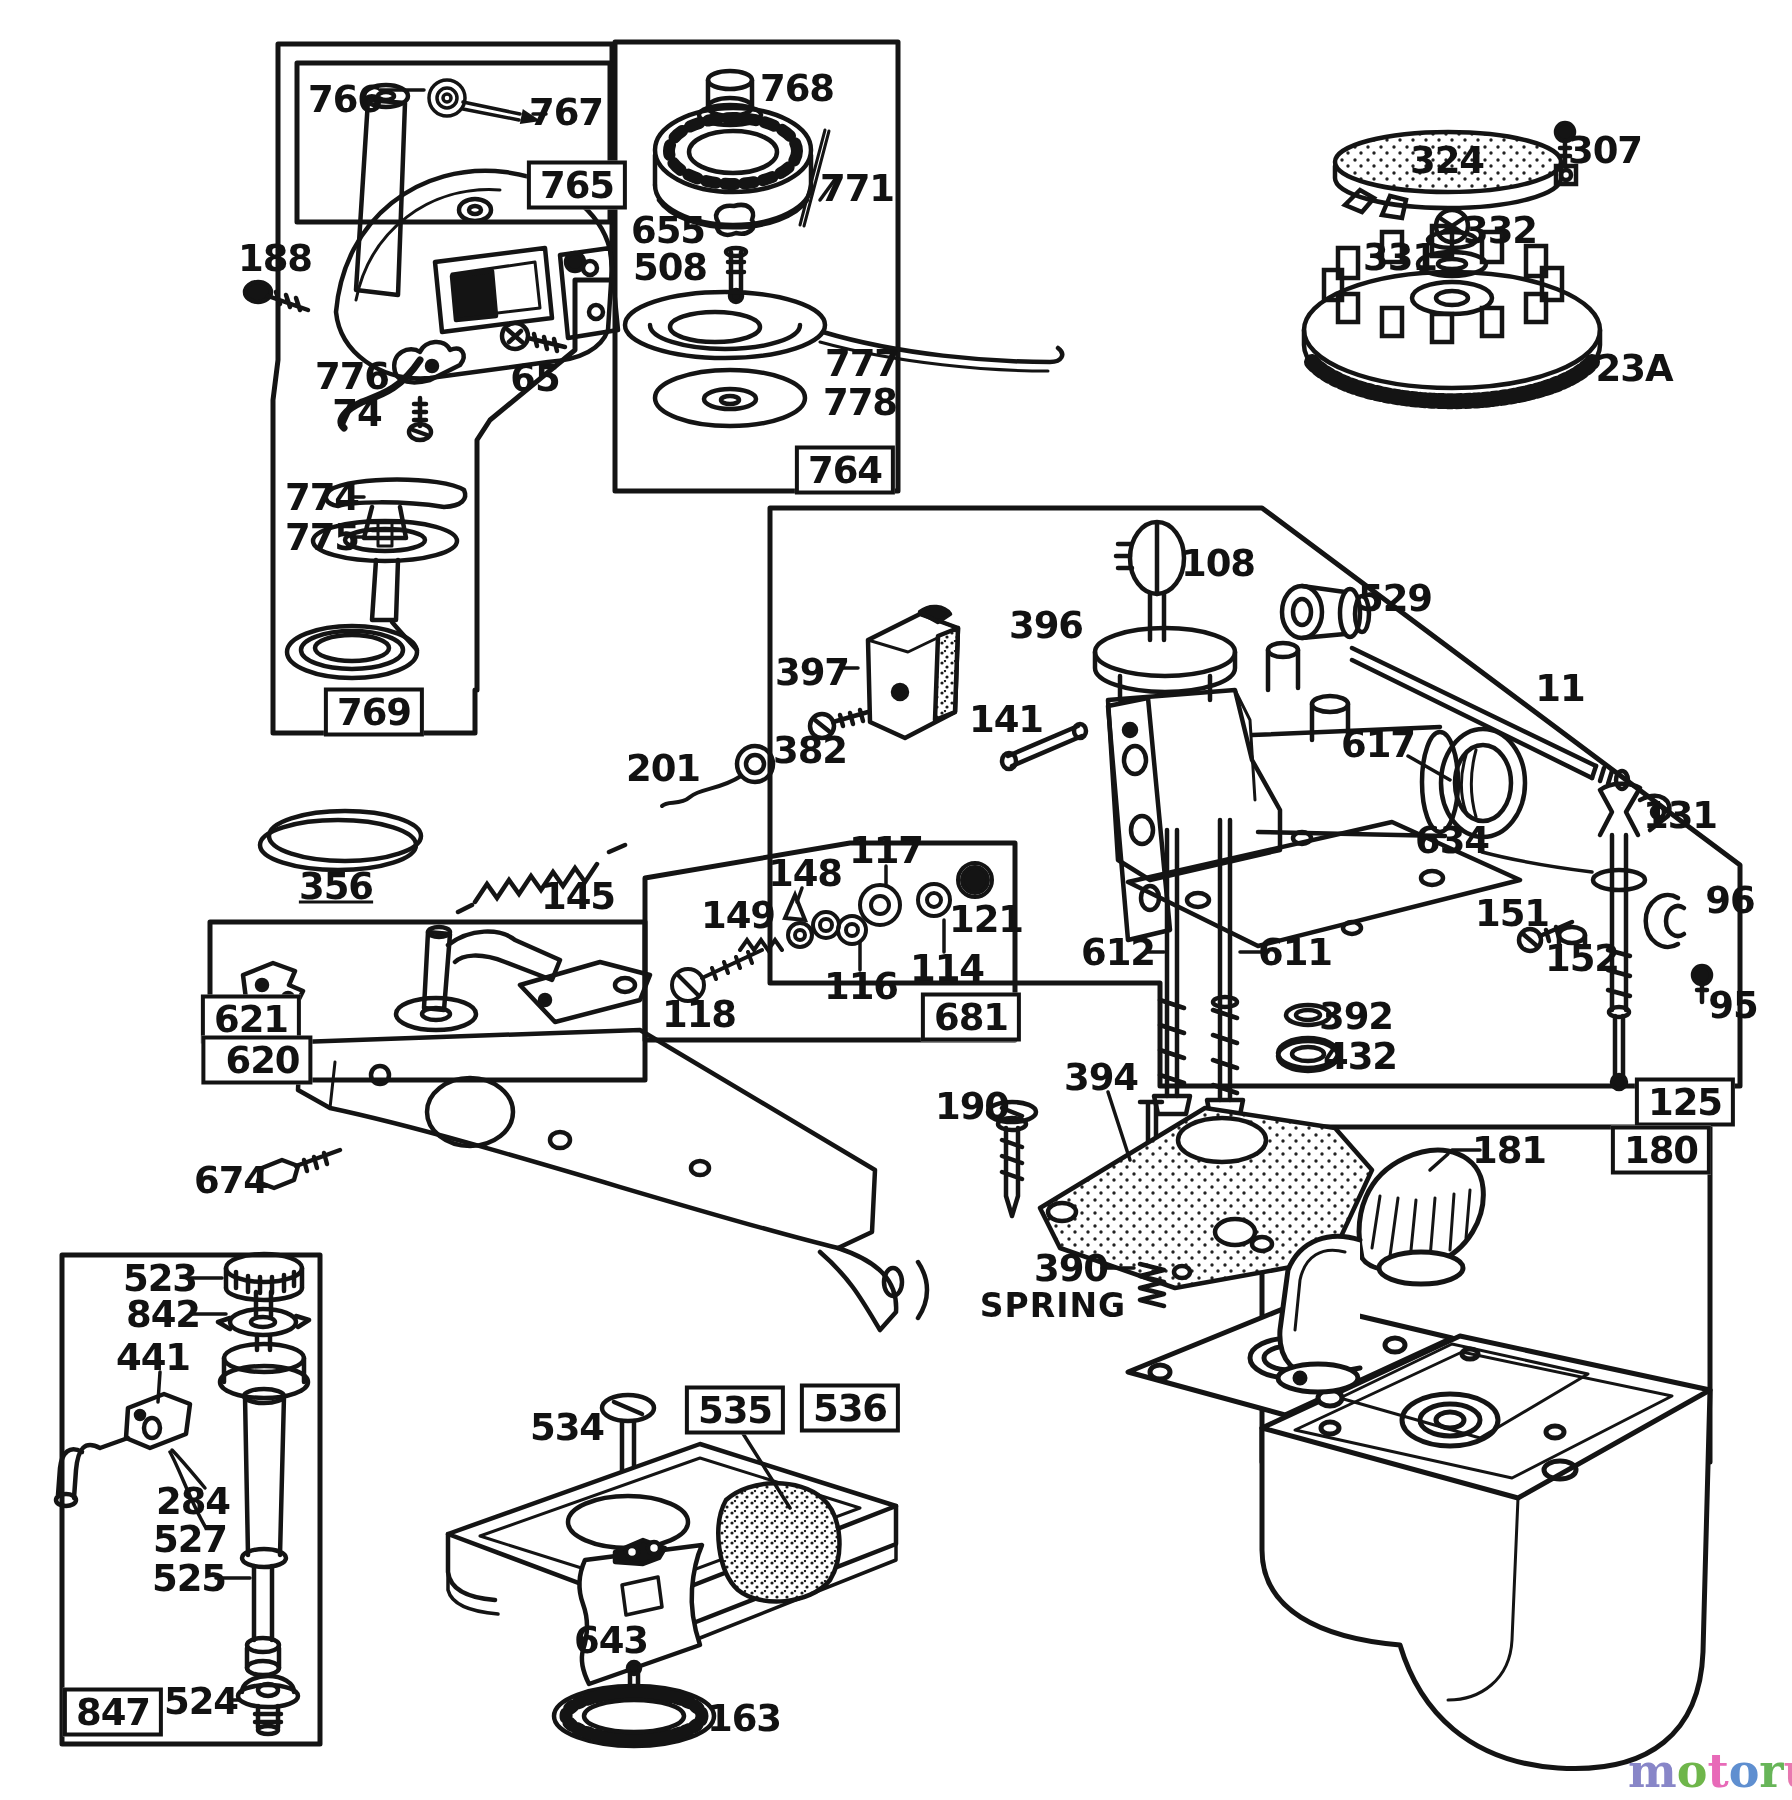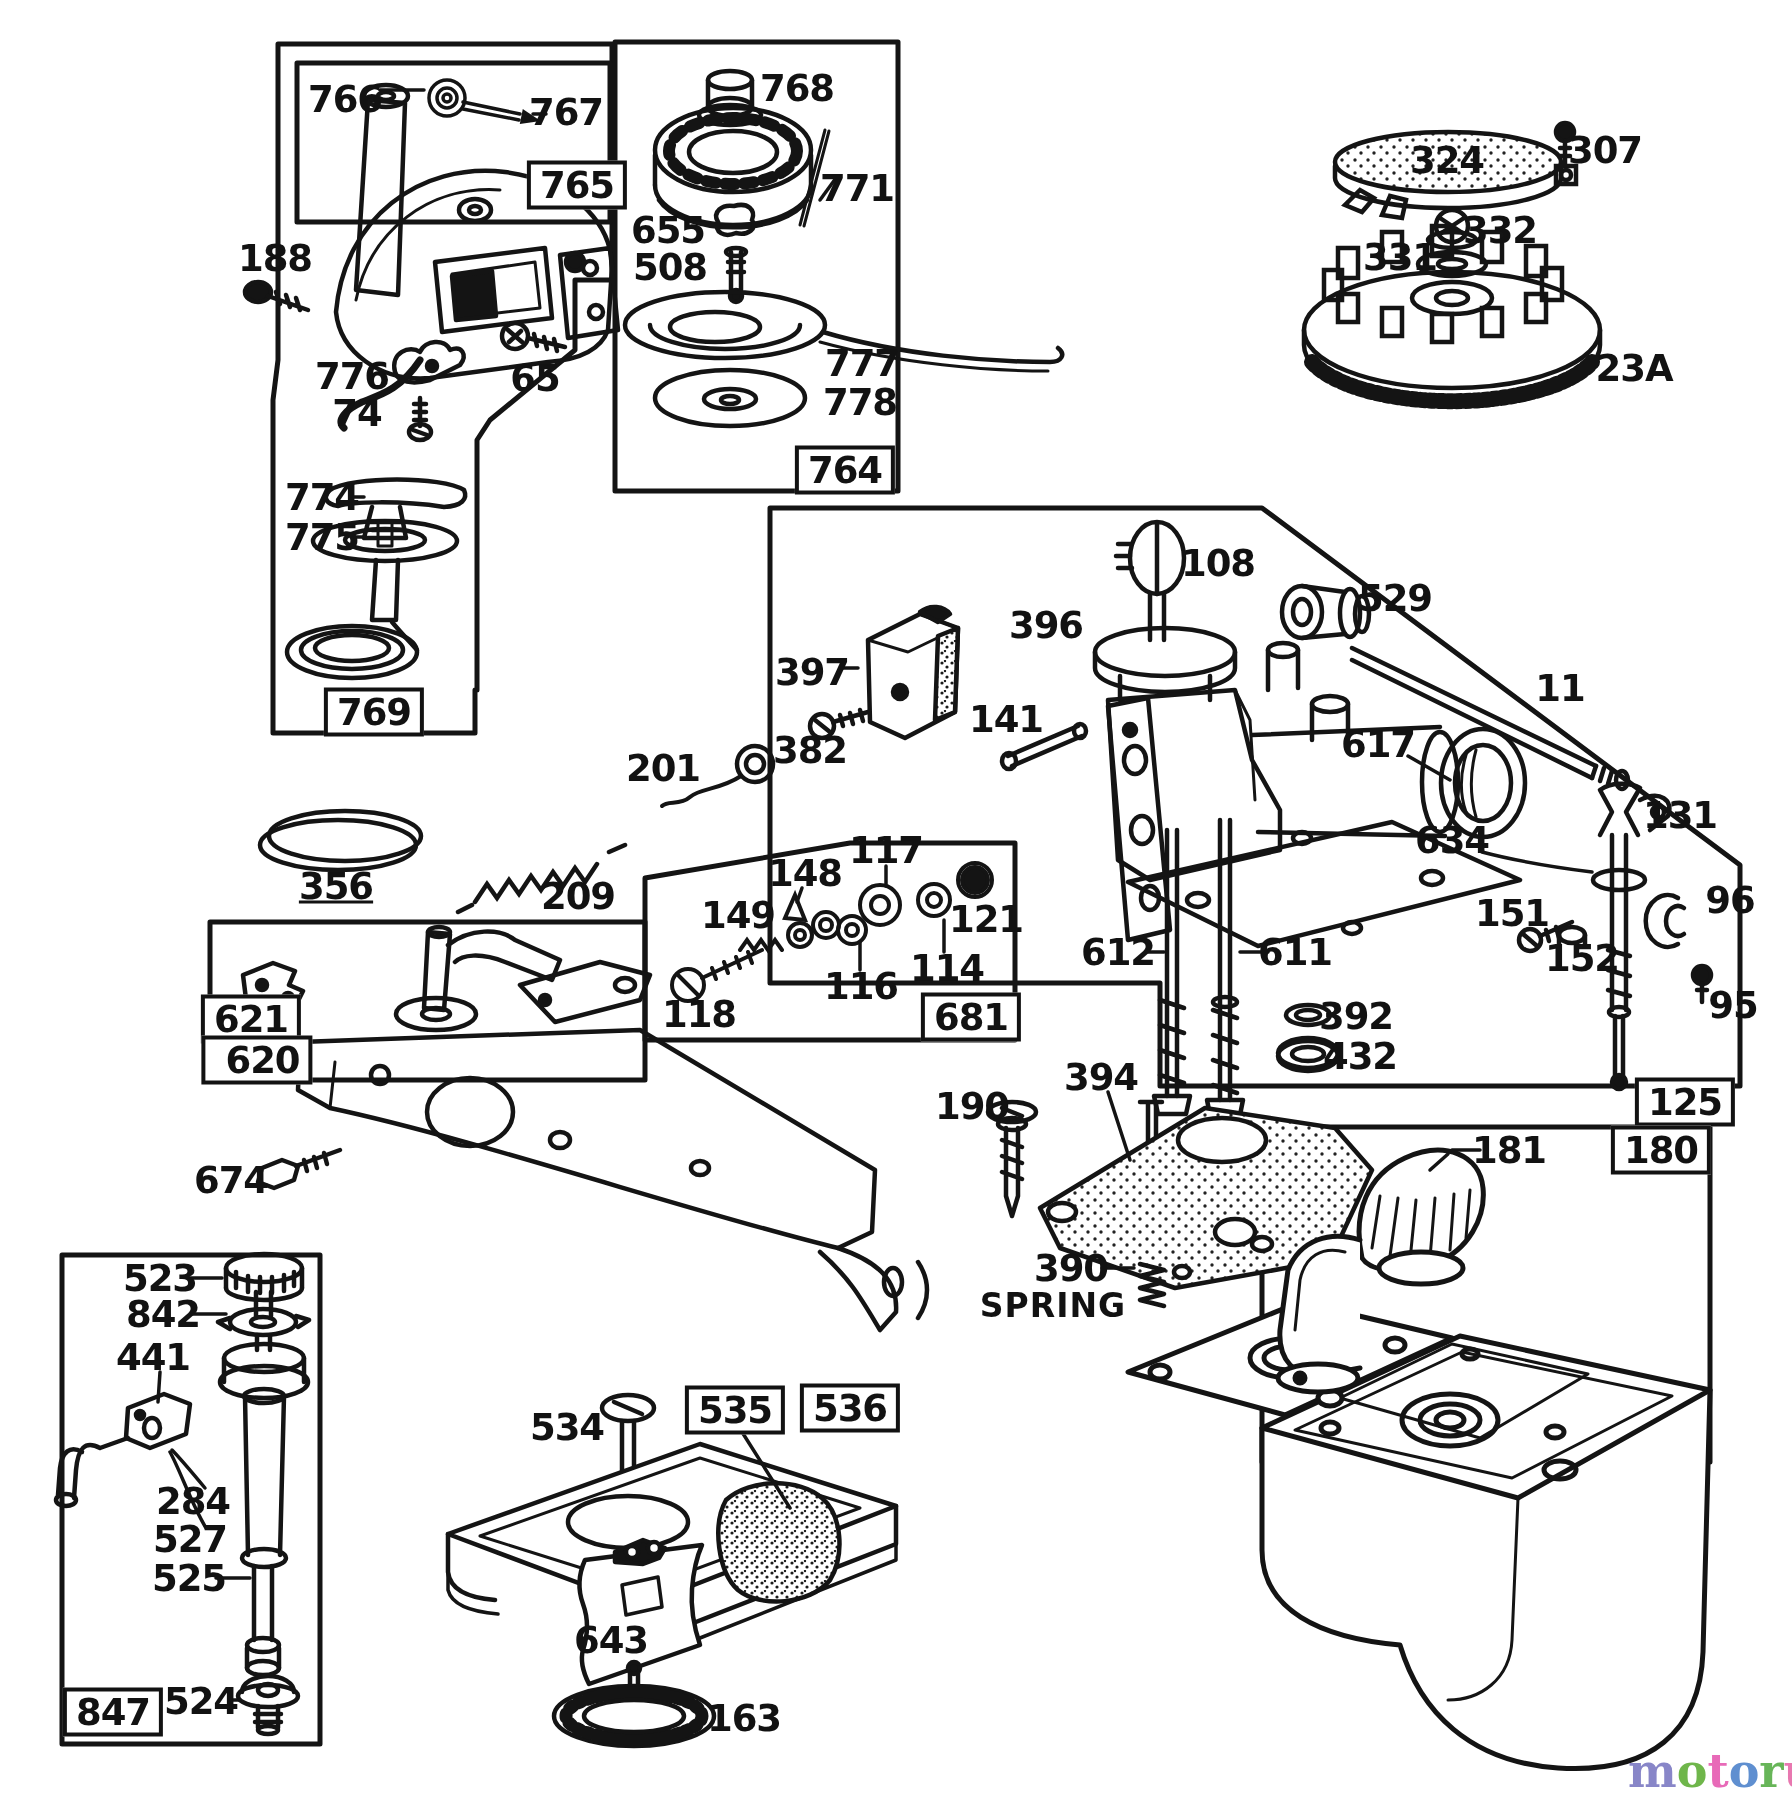--- a/index.html
+++ b/index.html
@@ -470,21 +470,21 @@
       <div class="lbl boxed" style="left: 1685px; top: 1058px; margin-top: 44px;">125</div>
       <div class="lbl" style="left: 805px; top: 873px;">148</div>
       <div class="lbl" style="left: 886px; top: 850px;">117</div>
       <div class="lbl" style="left: 738px; top: 915px;">149</div>
       <div class="lbl" style="left: 861px; top: 986px;">116</div>
       <div class="lbl" style="left: 947px; top: 968px;">114</div>
       <div class="lbl" style="left: 986px; top: 919px;">121</div>
       <div class="lbl" style="left: 699px; top: 1014px;">118</div>
       <div class="lbl boxed" style="left: 971px; top: 1017px;">681</div>
       <div class="lbl" style="left: 336px; top: 886px; text-decoration: underline;">356</div>
-      <div class="lbl" style="left: 578px; top: 896px;">209</div>
+      <div class="lbl" style="left: 578px; top: 896px;">145</div>
       <div class="lbl boxed" style="left: 251px; top: 1019px;">621</div>
       <div class="lbl boxed" style="left: 257px; top: 1060px; padding-left: 20px;">620</div>
       <div class="lbl" style="left: 231px; top: 1180px;">674</div>
       <div class="lbl" style="left: 1101px; top: 1077px; text-align: right;">394</div>
       <div class="lbl" style="left: 972px; top: 1106px;">190</div>
       <div class="lbl" style="left: 1071px; top: 1268px;">390</div>
       <div class="lbl small" style="left: 1053px; top: 1305px;">SPRING</div>
       <div class="lbl" style="left: 1509px; top: 1150px;">181</div>
       <div class="lbl boxed" style="left: 1661px; top: 1150px;">180</div>
       <div class="lbl" style="left: 160px; top: 1278px;">523</div>

